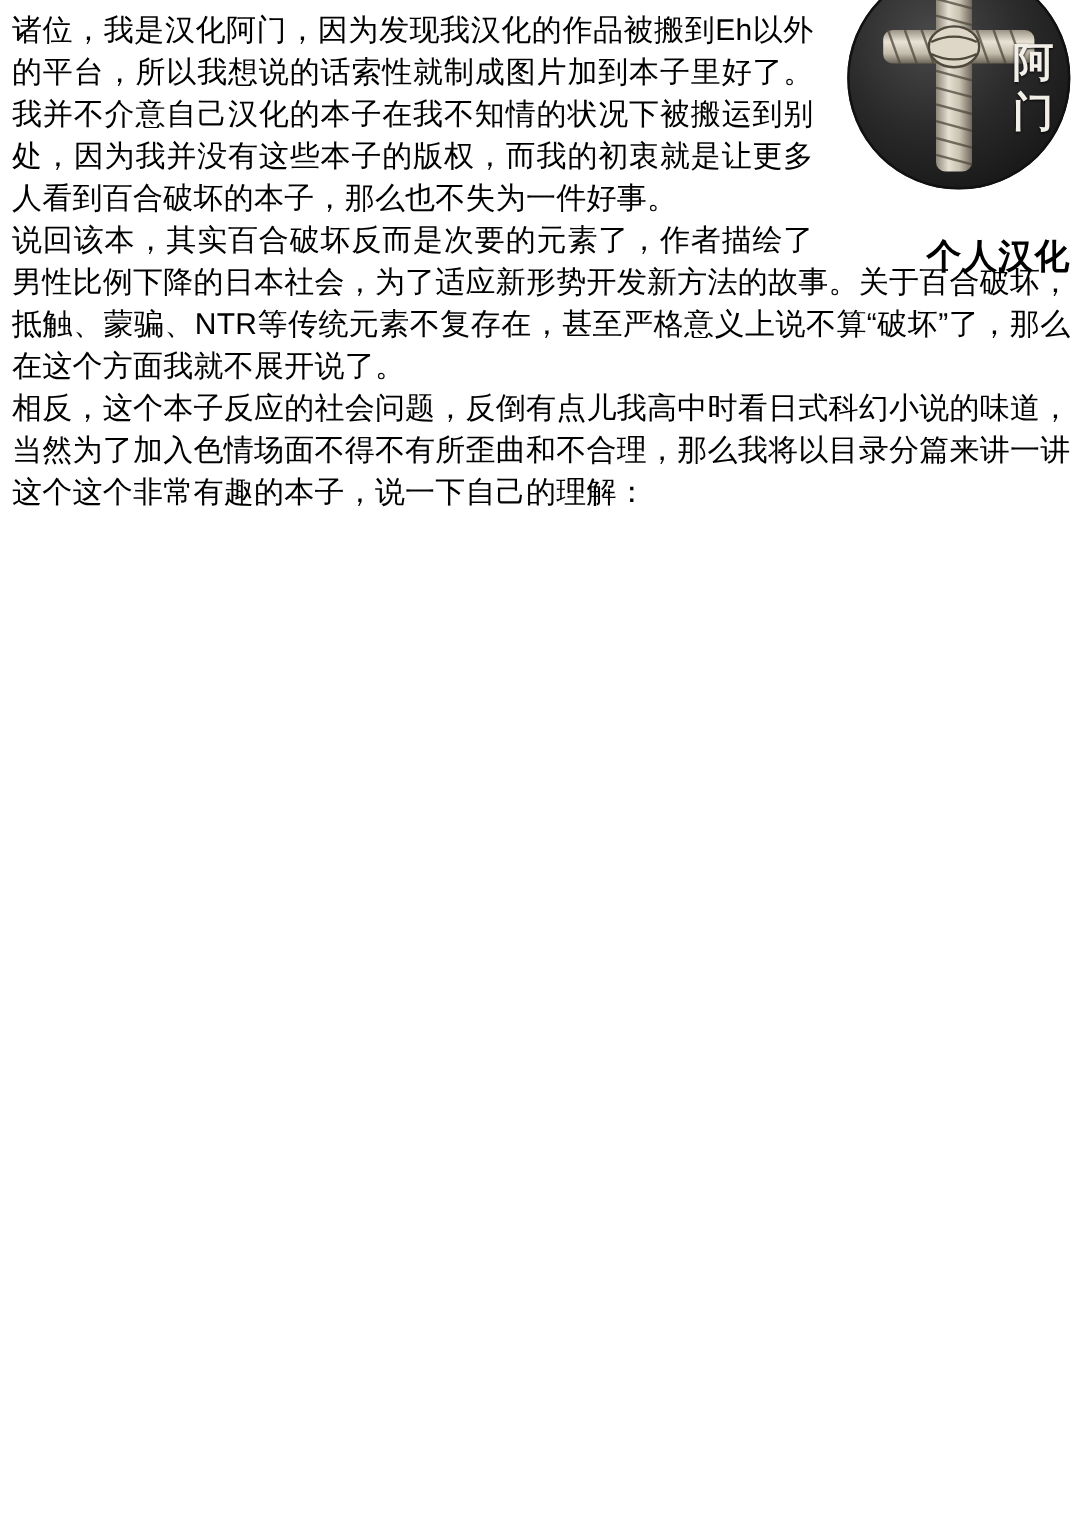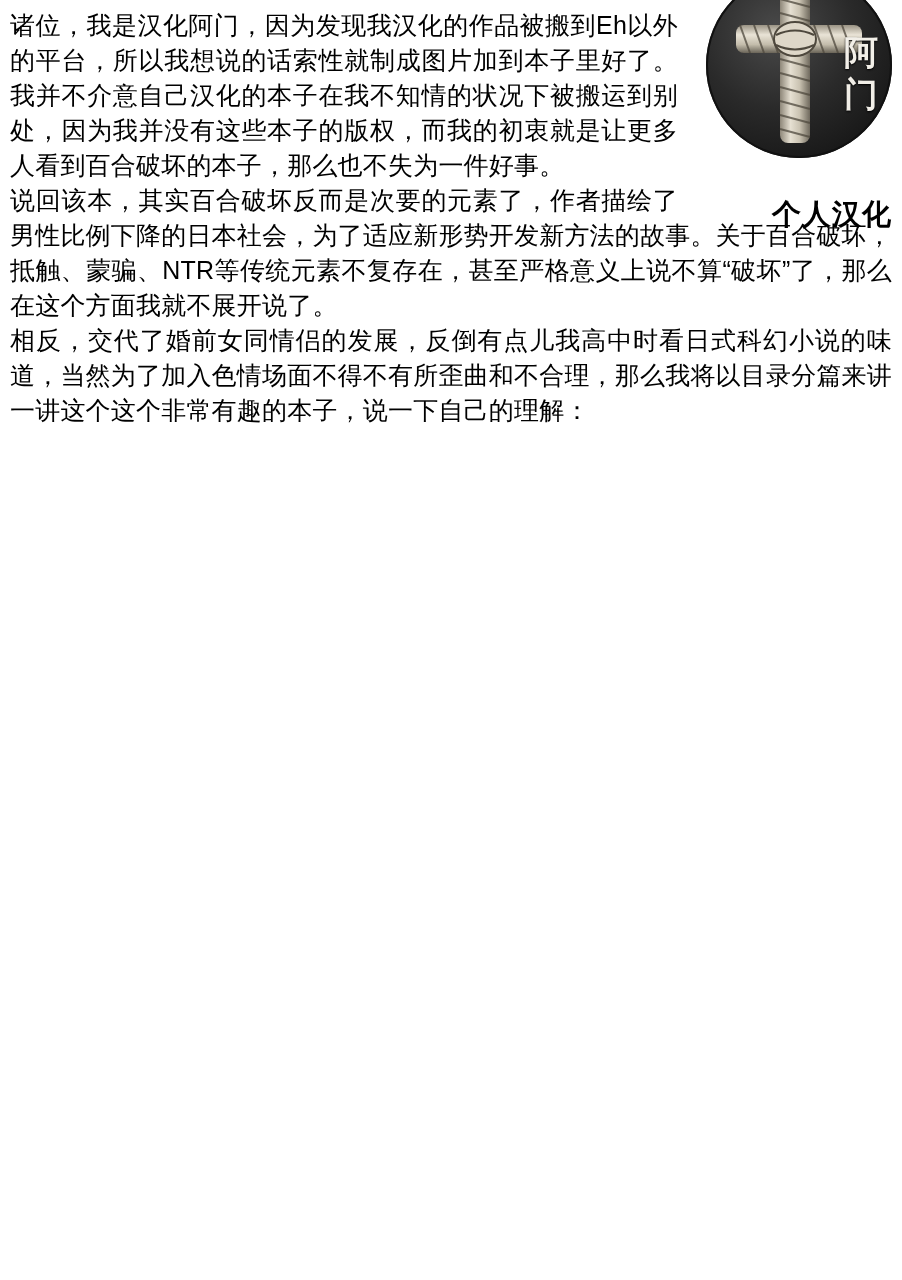--- a/index.html
+++ b/index.html
@@ -147,16 +147,16 @@
     </div>
     <span class="stamp-char stamp-char-1">阿</span>
     <span class="stamp-char stamp-char-2">门</span>
     <div class="stamp-caption">个人汉化</div>
   </div>
 
 
   <div class="body-text">
     <p class="para">诸位，我是汉化阿门，因为发现我汉化的作品被搬到Eh以外的平台，所以我想说的话索性就制成图片加到本子里好了。我并不介意自己汉化的本子在我不知情的状况下被搬运到别处，因为我并没有这些本子的版权，而我的初衷就是让更多人看到百合破坏的本子，那么也不失为一件好事。</p>
     <p class="para">说回该本，其实百合破坏反而是次要的元素了，作者描绘了男性比例下降的日本社会，为了适应新形势开发新方法的故事。关于百合破坏，抵触、蒙骗、NTR等传统元素不复存在，甚至严格意义上说不算“破坏”了，那么在这个方面我就不展开说了。</p>
-    <p class="para">相反，交代了婚前女同情侣的发展，反倒有点儿我高中时看日式科幻小说的味道，当然为了加入色情场面不得不有所歪曲和不合理，那么我将以目录分篇来讲一讲这个这个非常有趣的本子，说一下自己的理解：</p>
+    <p class="para">相反，这个本子反应的社会问题，反倒有点儿我高中时看日式科幻小说的味道，当然为了加入色情场面不得不有所歪曲和不合理，那么我将以目录分篇来讲一讲这个这个非常有趣的本子，说一下自己的理解：</p>
   </div>
 
 </div>
 
 </body></html>

